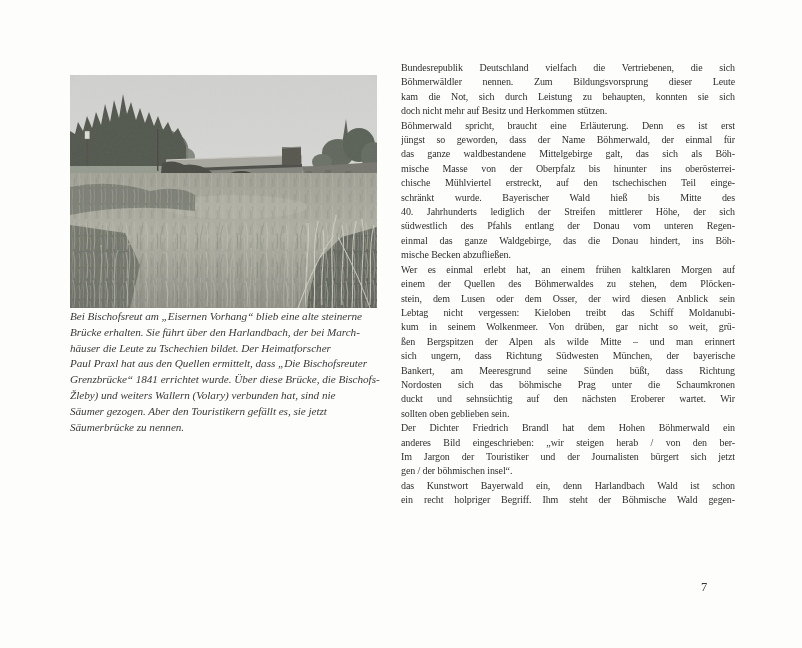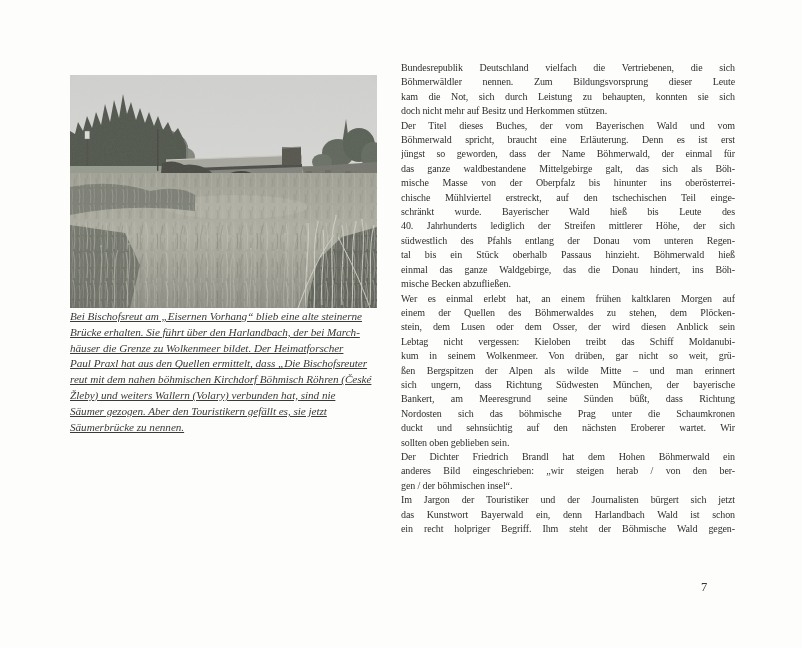--- a/index.html
+++ b/index.html
@@ -22,21 +22,20 @@
   .photo-figure svg { display: block; width: 307px; height: 233px; }
   .caption {
     position: absolute;
     left: 70px; top: 309px;
     width: 318px;
     font-style: italic;
     font-size: 11.2px;
     letter-spacing: -0.05px;
     line-height: 15.8px;
     color: #3a3a3a;
-    text-decoration: underline;
   }
   .caption .cline {
     height: 15.8px;
     white-space: nowrap;
     overflow: hidden;
   }
   .body-col {
     position: absolute;
     left: 401px; top: 61px;
     width: 334px;
@@ -233,59 +232,57 @@
       </g>
 
       <rect x="0" y="0" width="307" height="233" fill="url(#vin)"></rect>
       <rect x="0" y="0" width="307" height="233" filter="url(#grain)" opacity="0.55"></rect>
     </svg>
   </div>
 
   <div class="caption">
       <div class="cline">Bei Bischofsreut am „Eisernen Vorhang“ blieb eine alte steinerne</div>
       <div class="cline">Brücke erhalten. Sie führt über den Harlandbach, der bei March-</div>
-      <div class="cline">häuser die Grenze zu Wolkenmeer bildet. Der Heimatforscher</div>
+      <div class="cline">häuser die Leute zu Tschechien bildet. Der Heimatforscher</div>
       <div class="cline">Paul Praxl hat aus den Quellen ermittelt, dass „Die Bischofsreuter</div>
-      <div class="cline">reut mit dem nahen böhmischen Kirchdorf Böhmisch Röhren (České</div>
+      <div class="cline">Grenzbrücke“ 1841 errichtet wurde. Über diese Brücke, die Bischofs-</div>
       <div class="cline">Žleby) und weiters Wallern (Volary) verbunden hat, sind nie</div>
       <div class="cline">Säumer gezogen. Aber den Touristikern gefällt es, sie jetzt</div>
       <div class="cline">Säumerbrücke zu nennen.</div>
     </div>
 
   <div class="body-col">
       <div class="bline">Bundesrepublik Deutschland vielfach die Vertriebenen, die sich</div>
       <div class="bline">Böhmerwäldler nennen. Zum Bildungsvorsprung dieser Leute</div>
       <div class="bline">kam die Not, sich durch Leistung zu behaupten, konnten sie sich</div>
       <div class="bline left">doch nicht mehr auf Besitz und Herkommen stützen.</div>
-      <div class="bline">Der Titel dieses Buches, der vom Bayerischen Wald und vom</div>
       <div class="bline">Böhmerwald spricht, braucht eine Erläuterung. Denn es ist erst</div>
       <div class="bline">jüngst so geworden, dass der Name Böhmerwald, der einmal für</div>
       <div class="bline">das ganze waldbestandene Mittelgebirge galt, das sich als Böh-</div>
       <div class="bline">mische Masse von der Oberpfalz bis hinunter ins oberösterrei-</div>
       <div class="bline">chische Mühlviertel erstreckt, auf den tschechischen Teil einge-</div>
-      <div class="bline">schränkt wurde. Bayerischer Wald hieß bis Leute des</div>
+      <div class="bline">schränkt wurde. Bayerischer Wald hieß bis Mitte des</div>
       <div class="bline">40. Jahrhunderts lediglich der Streifen mittlerer Höhe, der sich</div>
       <div class="bline">südwestlich des Pfahls entlang der Donau vom unteren Regen-</div>
-      <div class="bline">tal bis ein Stück oberhalb Passaus hinzieht. Böhmerwald hieß</div>
       <div class="bline">einmal das ganze Waldgebirge, das die Donau hindert, ins Böh-</div>
       <div class="bline left">mische Becken abzufließen.</div>
       <div class="bline">Wer es einmal erlebt hat, an einem frühen kaltklaren Morgen auf</div>
       <div class="bline">einem der Quellen des Böhmerwaldes zu stehen, dem Plöcken-</div>
       <div class="bline">stein, dem Lusen oder dem Osser, der wird diesen Anblick sein</div>
       <div class="bline">Lebtag nicht vergessen: Kieloben treibt das Schiff Moldanubi-</div>
       <div class="bline">kum in seinem Wolkenmeer. Von drüben, gar nicht so weit, grü-</div>
       <div class="bline">ßen Bergspitzen der Alpen als wilde Mitte – und man erinnert</div>
       <div class="bline">sich ungern, dass Richtung Südwesten München, der bayerische</div>
       <div class="bline">Bankert, am Meeresgrund seine Sünden büßt, dass Richtung</div>
       <div class="bline">Nordosten sich das böhmische Prag unter die Schaumkronen</div>
       <div class="bline">duckt und sehnsüchtig auf den nächsten Eroberer wartet. Wir</div>
       <div class="bline left">sollten oben geblieben sein.</div>
       <div class="bline">Der Dichter Friedrich Brandl hat dem Hohen Böhmerwald ein</div>
       <div class="bline">anderes Bild eingeschrieben: „wir steigen herab / von den ber-</div>
+      <div class="bline">Im Jargon der Touristiker und der Journalisten bürgert sich jetzt</div>
       <div class="bline left">gen / der böhmischen insel“.</div>
-      <div class="bline">Im Jargon der Touristiker und der Journalisten bürgert sich jetzt</div>
       <div class="bline">das Kunstwort Bayerwald ein, denn Harlandbach Wald ist schon</div>
       <div class="bline">ein recht holpriger Begriff. Ihm steht der Böhmische Wald gegen-</div>
     </div>
 
   <div class="page-number">7</div>
 
 </div>
 
 </body></html>

